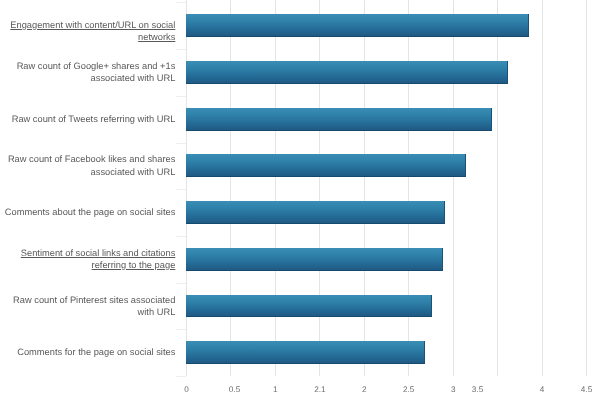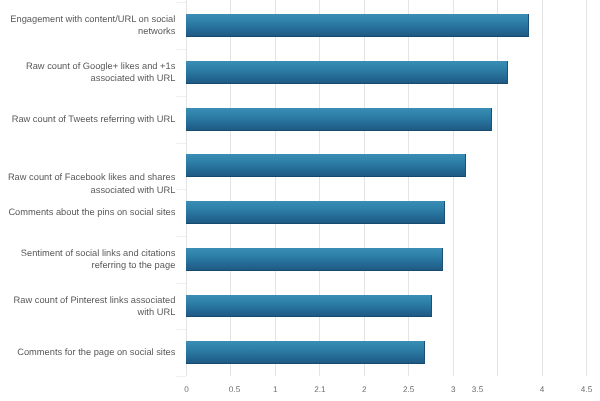--- a/index.html
+++ b/index.html
@@ -106,27 +106,27 @@
     <div class="ytick" style="top: 95.795px;"></div>
     <div class="ytick" style="top: 142.525px;"></div>
     <div class="ytick" style="top: 189.255px;"></div>
     <div class="ytick" style="top: 235.985px;"></div>
     <div class="ytick" style="top: 282.715px;"></div>
     <div class="ytick" style="top: 329.445px;"></div>
     <div class="ytick" style="top: 376.175px;"></div>
   </div>
 
   <div id="labels">
-    <div class="catlabel" style="color: rgb(89, 89, 89); top: 13px;">Engagement with content/URL on social networks</div>
-    <div class="catlabel" style="color: rgb(89, 89, 89); top: 59.9269px;">Raw count of Google+ likes and +1s associated with URL</div>
+    <div class="catlabel" style="color: rgb(89, 89, 89); top: 19px; text-decoration: underline;">Engagement with content/URL on social networks</div>
+    <div class="catlabel" style="color: rgb(89, 89, 89); top: 59.9269px;">Raw count of Google+ shares and +1s associated with URL</div>
     <div class="catlabel" style="color: rgb(89, 89, 89); top: 112.758px;">Raw count of Tweets referring with URL</div>
-    <div class="catlabel" style="color: rgb(89, 89, 89); top: 153.387px; margin-top: 18px;">Raw count of Facebook likes and shares associated with URL</div>
-    <div class="catlabel" style="color: rgb(89, 89, 89); top: 206.218px;">Comments about the pins on social sites</div>
-    <div class="catlabel" style="color: rgb(89, 89, 89); top: 246.847px;">Sentiment of social links and citations referring to the page</div>
-    <div class="catlabel" style="color: rgb(89, 89, 89); top: 293.577px;">Raw count of Pinterest links associated with URL</div>
+    <div class="catlabel" style="color: rgb(89, 89, 89); top: 153.387px;">Raw count of Facebook likes and shares associated with URL</div>
+    <div class="catlabel" style="color: rgb(89, 89, 89); top: 206.218px;">Comments about the page on social sites</div>
+    <div class="catlabel" style="color: rgb(89, 89, 89); top: 246.847px; text-decoration: underline;">Sentiment of social links and citations referring to the page</div>
+    <div class="catlabel" style="color: rgb(89, 89, 89); top: 293.577px;">Raw count of Pinterest sites associated with URL</div>
     <div class="catlabel" style="color: rgb(89, 89, 89); top: 346.408px;">Comments for the page on social sites</div>
   </div>
 
   <div id="xaxis">
     <div class="ticklabel" style="left: 186px; color: rgb(109, 109, 109);">0</div>
     <div class="ticklabel" style="left: 234px; color: rgb(109, 109, 109);">0.5</div>
     <div class="ticklabel" style="left: 274.889px; color: rgb(109, 109, 109);">1</div>
     <div class="ticklabel" style="left: 319.333px; color: rgb(109, 109, 109);">2.1</div>
     <div class="ticklabel" style="left: 363.778px; color: rgb(109, 109, 109);">2</div>
     <div class="ticklabel" style="left: 408.222px; color: rgb(109, 109, 109);">2.5</div>

